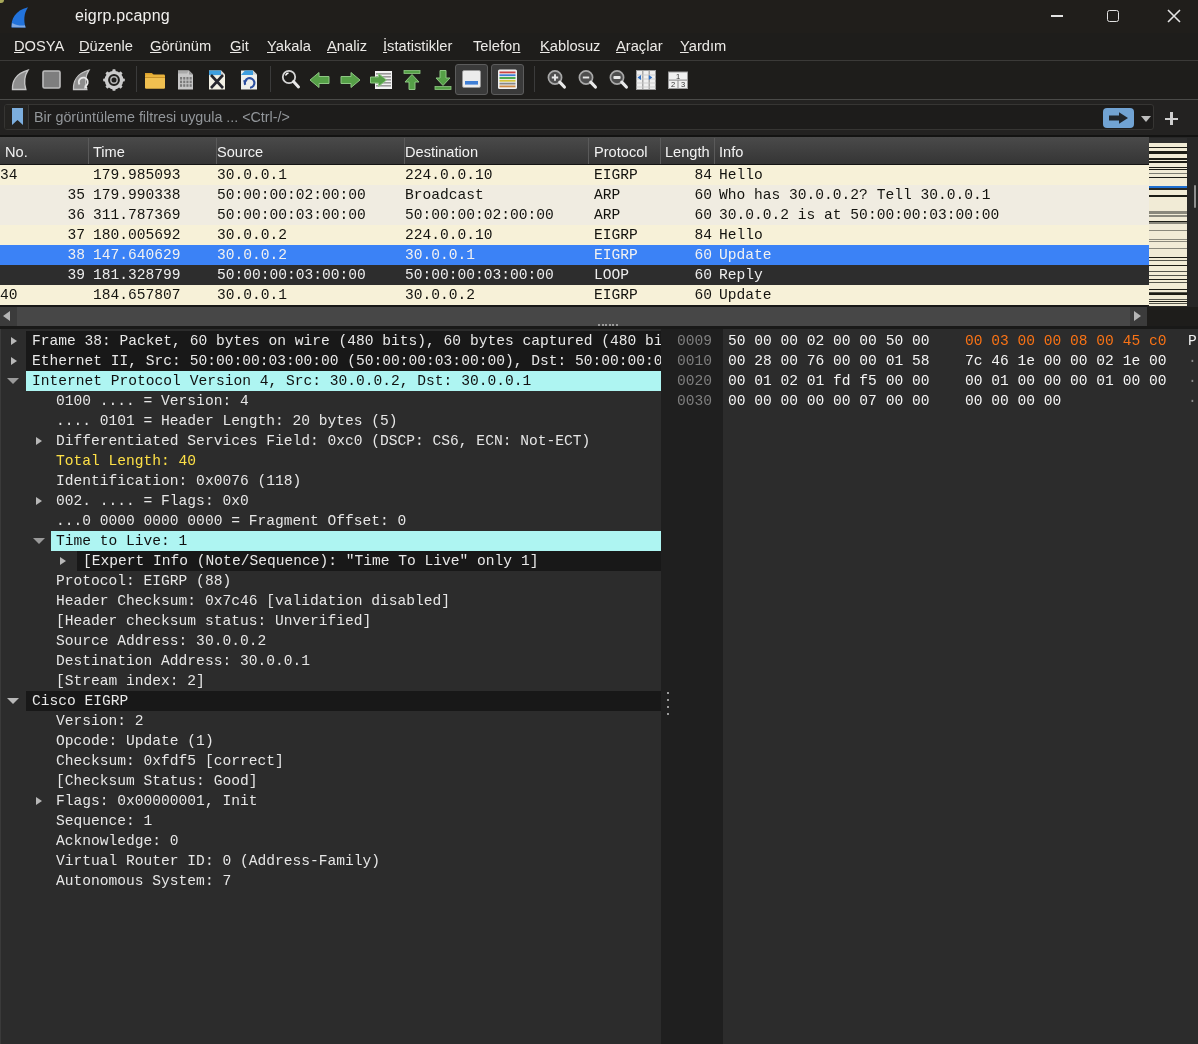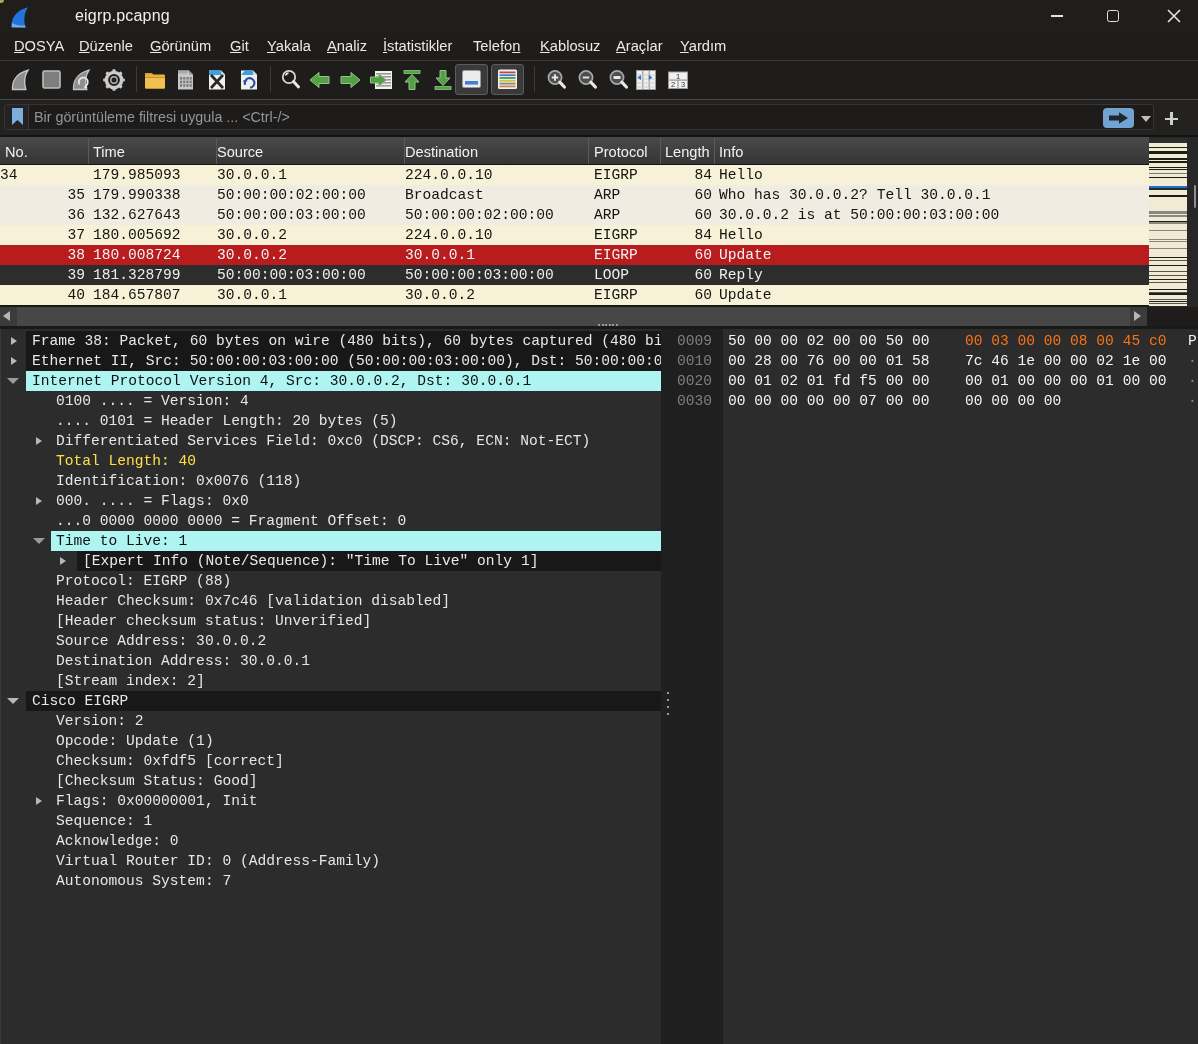--- a/index.html
+++ b/index.html
@@ -211,56 +211,56 @@
     <span class="abs" style="left:0;top:0;width:85px;text-align:right;">35</span>
     <span class="abs" style="left:93px;top:0;">179.990338</span>
     <span class="abs" style="left:217px;top:0;">50:00:00:02:00:00</span>
     <span class="abs" style="left:405px;top:0;">Broadcast</span>
     <span class="abs" style="left:594px;top:0;">ARP</span>
     <span class="abs" style="left:623px;top:0;width:89px;text-align:right;">60</span>
     <span class="abs" style="left:719px;top:0;">Who has 30.0.0.2? Tell 30.0.0.1</span>
   </div>
 <div class="abs mono" style="left:0;top:205px;width:1149px;height:20px;background:#f0ece1;color:#13130f;font-size:14.6px;line-height:20px;">
     <span class="abs" style="left:0;top:0;width:85px;text-align:right;">36</span>
-    <span class="abs" style="left:93px;top:0;">132.627643</span>
+    <span class="abs" style="left:93px;top:0;">311.787369</span>
     <span class="abs" style="left:217px;top:0;">50:00:00:03:00:00</span>
     <span class="abs" style="left:405px;top:0;">50:00:00:02:00:00</span>
     <span class="abs" style="left:594px;top:0;">ARP</span>
     <span class="abs" style="left:623px;top:0;width:89px;text-align:right;">60</span>
     <span class="abs" style="left:719px;top:0;">30.0.0.2 is at 50:00:00:03:00:00</span>
   </div>
 <div class="abs mono" style="left:0;top:225px;width:1149px;height:20px;background:#f7f1d8;color:#13130f;font-size:14.6px;line-height:20px;">
     <span class="abs" style="left:0;top:0;width:85px;text-align:right;">37</span>
     <span class="abs" style="left:93px;top:0;">180.005692</span>
     <span class="abs" style="left:217px;top:0;">30.0.0.2</span>
     <span class="abs" style="left:405px;top:0;">224.0.0.10</span>
     <span class="abs" style="left:594px;top:0;">EIGRP</span>
     <span class="abs" style="left:623px;top:0;width:89px;text-align:right;">84</span>
     <span class="abs" style="left:719px;top:0;">Hello</span>
   </div>
-<div class="abs mono" style="left:0;top:245px;width:1149px;height:20px;background:#b91c1c;color:#f2f2f2;font-size:14.6px;line-height:20px;">
+<div class="abs mono" style="left:0;top:245px;width:1149px;height:20px;background:#3b82f6;color:#f2f2f2;font-size:14.6px;line-height:20px;">
     <span class="abs" style="left:0;top:0;width:85px;text-align:right;">38</span>
-    <span class="abs" style="left:93px;top:0;">180.008724</span>
+    <span class="abs" style="left:93px;top:0;">147.640629</span>
     <span class="abs" style="left:217px;top:0;">30.0.0.2</span>
     <span class="abs" style="left:405px;top:0;">30.0.0.1</span>
     <span class="abs" style="left:594px;top:0;">EIGRP</span>
     <span class="abs" style="left:623px;top:0;width:89px;text-align:right;">60</span>
     <span class="abs" style="left:719px;top:0;">Update</span>
   </div>
 <div class="abs mono" style="left:0;top:265px;width:1149px;height:20px;background:#2d2d2d;color:#eeeeee;font-size:14.6px;line-height:20px;">
     <span class="abs" style="left:0;top:0;width:85px;text-align:right;">39</span>
     <span class="abs" style="left:93px;top:0;">181.328799</span>
     <span class="abs" style="left:217px;top:0;">50:00:00:03:00:00</span>
     <span class="abs" style="left:405px;top:0;">50:00:00:03:00:00</span>
     <span class="abs" style="left:594px;top:0;">LOOP</span>
     <span class="abs" style="left:623px;top:0;width:89px;text-align:right;">60</span>
     <span class="abs" style="left:719px;top:0;">Reply</span>
   </div>
 <div class="abs mono" style="left:0;top:285px;width:1149px;height:20px;background:#f7f1d8;color:#13130f;font-size:14.6px;line-height:20px;">
-    <span class="abs" style="left:0;top:0;width:85px;text-align:right;">40</span>
+    <span class="abs" style="left:0;top:0;width:85px;">40</span>
     <span class="abs" style="left:93px;top:0;">184.657807</span>
     <span class="abs" style="left:217px;top:0;">30.0.0.1</span>
     <span class="abs" style="left:405px;top:0;">30.0.0.2</span>
     <span class="abs" style="left:594px;top:0;">EIGRP</span>
     <span class="abs" style="left:623px;top:0;width:89px;text-align:right;">60</span>
     <span class="abs" style="left:719px;top:0;">Update</span>
   </div>
 <div class="abs" style="left:1149px;top:137px;width:49px;height:170px;background:#272727;"></div>
 <div class="abs" style="left:1149px;top:138px;width:38px;height:168px;background:#f1ebd6;"></div>
 <div class="abs" style="left:1149px;top:138px;width:38px;height:4.5px;background:#2e2e2e;"></div>
@@ -327,21 +327,21 @@
 <div class="abs" style="left:26px;top:42px;width:635px;height:20px;background:#aef5f2;"></div>
 <div class="abs" style="left:7px;top:49px;width:0;height:0;border-top:6.5px solid #9a9a9a;border-left:6px solid transparent;border-right:6px solid transparent;"></div>
 <div class="abs mono" style="left:32px;top:42px;height:20px;line-height:20px;font-size:14.6px;color:#101010;white-space:pre;">Internet Protocol Version 4, Src: 30.0.0.2, Dst: 30.0.0.1</div>
 <div class="abs mono" style="left:56px;top:62px;height:20px;line-height:20px;font-size:14.6px;color:#e6e6e6;white-space:pre;">0100 .... = Version: 4</div>
 <div class="abs mono" style="left:56px;top:82px;height:20px;line-height:20px;font-size:14.6px;color:#e6e6e6;white-space:pre;">.... 0101 = Header Length: 20 bytes (5)</div>
 <div class="abs" style="left:36px;top:107.5px;width:0;height:0;border-left:6.5px solid #b8b8b8;border-top:4.5px solid transparent;border-bottom:4.5px solid transparent;"></div>
 <div class="abs mono" style="left:56px;top:102px;height:20px;line-height:20px;font-size:14.6px;color:#e6e6e6;white-space:pre;">Differentiated Services Field: 0xc0 (DSCP: CS6, ECN: Not-ECT)</div>
 <div class="abs mono" style="left:56px;top:122px;height:20px;line-height:20px;font-size:14.6px;color:#fde047;white-space:pre;">Total Length: 40</div>
 <div class="abs mono" style="left:56px;top:142px;height:20px;line-height:20px;font-size:14.6px;color:#e6e6e6;white-space:pre;">Identification: 0x0076 (118)</div>
 <div class="abs" style="left:36px;top:167.5px;width:0;height:0;border-left:6.5px solid #b8b8b8;border-top:4.5px solid transparent;border-bottom:4.5px solid transparent;"></div>
-<div class="abs mono" style="left:56px;top:162px;height:20px;line-height:20px;font-size:14.6px;color:#e6e6e6;white-space:pre;">000. .... = Flags: 0x0</div>
+<div class="abs mono" style="left:56px;top:162px;height:20px;line-height:20px;font-size:14.6px;color:#e6e6e6;white-space:pre;">002. .... = Flags: 0x0</div>
 <div class="abs mono" style="left:56px;top:182px;height:20px;line-height:20px;font-size:14.6px;color:#e6e6e6;white-space:pre;">...0 0000 0000 0000 = Fragment Offset: 0</div>
 <div class="abs" style="left:51px;top:202px;width:610px;height:20px;background:#aef5f2;"></div>
 <div class="abs" style="left:33px;top:209px;width:0;height:0;border-top:6.5px solid #9a9a9a;border-left:6px solid transparent;border-right:6px solid transparent;"></div>
 <div class="abs mono" style="left:56px;top:202px;height:20px;line-height:20px;font-size:14.6px;color:#101010;white-space:pre;">Time to Live: 1</div>
 <div class="abs" style="left:77px;top:222px;width:584px;height:20px;background:#181818;"></div>
 <div class="abs" style="left:59.5px;top:227.5px;width:0;height:0;border-left:6.5px solid #b8b8b8;border-top:4.5px solid transparent;border-bottom:4.5px solid transparent;"></div>
 <div class="abs mono" style="left:83px;top:222px;height:20px;line-height:20px;font-size:14.6px;color:#e8e8e8;white-space:pre;">[Expert Info (Note/Sequence): "Time To Live" only 1]</div>
 <div class="abs mono" style="left:56px;top:242px;height:20px;line-height:20px;font-size:14.6px;color:#e6e6e6;white-space:pre;">Protocol: EIGRP (88)</div>
 <div class="abs mono" style="left:56px;top:262px;height:20px;line-height:20px;font-size:14.6px;color:#e6e6e6;white-space:pre;">Header Checksum: 0x7c46 [validation disabled]</div>
 <div class="abs mono" style="left:56px;top:282px;height:20px;line-height:20px;font-size:14.6px;color:#e6e6e6;white-space:pre;">[Header checksum status: Unverified]</div>

